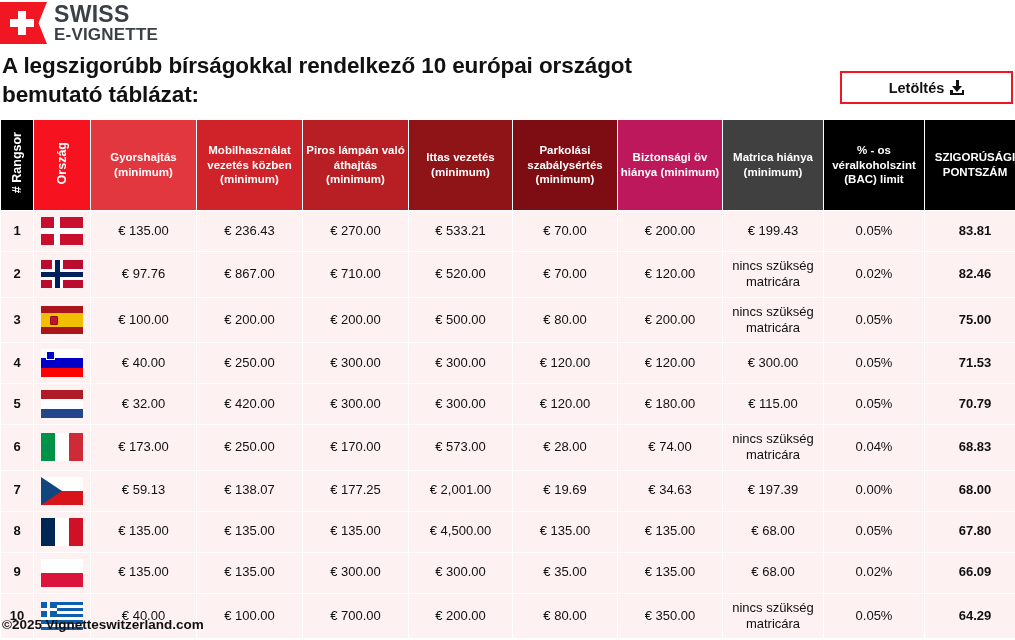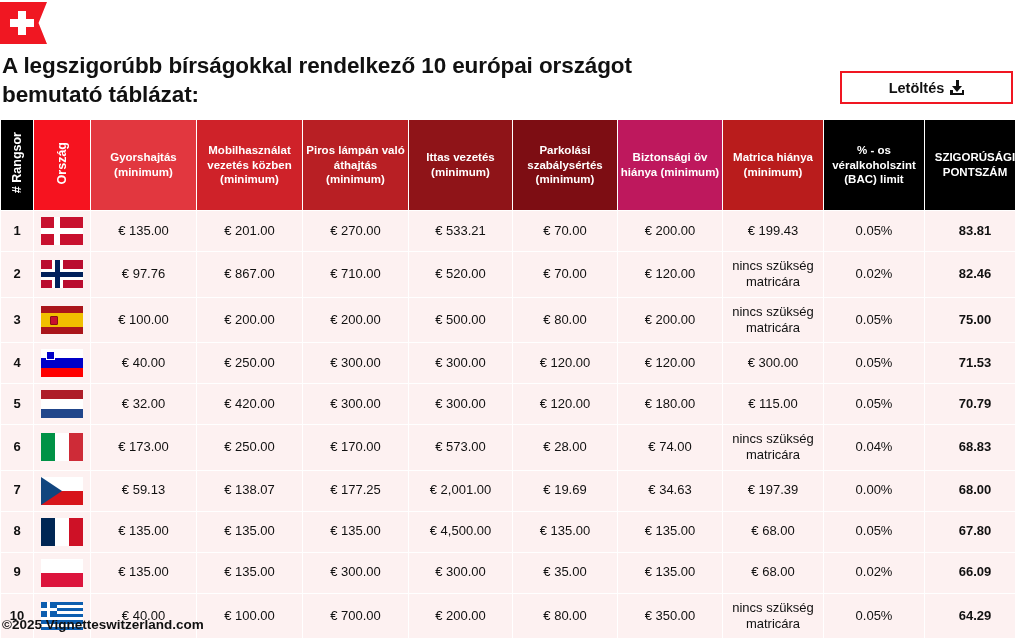--- a/index.html
+++ b/index.html
@@ -269,20 +269,24 @@
     text-align: right;
   }
 </style>
 </head>
 <body>
 
 <div class="brand">
   <div class="brand-flag">
     <div class="cross-v"></div>
     <div class="cross-h"></div>
+  </div>
+  <div class="brand-text">
+    <div class="brand-line1">SWISS</div>
+    <div class="brand-line2">E-VIGNETTE</div>
   </div>
 </div>
 
 <div class="page-title">A legszigorúbb bírságokkal rendelkező 10 európai országot bemutató táblázat:</div>
 
 <div class="download-btn">
   <span class="lbl">Letöltés</span>
   <span class="dl-icon">
     <span class="shaft"></span>
       <span class="head"></span>
@@ -314,36 +318,36 @@
         </th>
         <th class="th-country th-rot">
           <span class="rot-inner">Ország</span>
         </th>
         <th style="background:#e2373f">Gyorshajtás (minimum)</th>
         <th style="background:#cf2229">Mobilhasználat vezetés közben (minimum)</th>
         <th style="background:#b81f24">Piros lámpán való áthajtás (minimum)</th>
         <th style="background:#8f1418">Ittas vezetés (minimum)</th>
         <th style="background:#7d0d13">Parkolási szabálysértés (minimum)</th>
         <th style="background:#be185d">Biztonsági öv hiánya (minimum)</th>
-        <th style="background:#b91c1c">Matrica hiánya (minimum)</th>
+        <th style="background:#404040">Matrica hiánya (minimum)</th>
         <th style="background:#000000">% - os véralkoholszint (BAC) limit</th>
         <th style="background:#000000">SZIGORÚSÁGI PONTSZÁM</th>
       </tr>
     </thead>
     <tbody id="table-body">
         <tr>
           <td class="rank">1</td>
           <td class="flagcell">
             <span class="flag f-dk">
               <i class="v"></i>
               <i class="h"></i>
             </span>
           </td>
           <td>€ 135.00</td>
-          <td>€ 201.00</td>
+          <td>€ 236.43</td>
           <td>€ 270.00</td>
           <td>€ 533.21</td>
           <td>€ 70.00</td>
           <td>€ 200.00</td>
           <td>€ 199.43</td>
           <td class="bac">0.05%</td>
           <td class="score">83.81</td>
         </tr>
         <tr>
           <td class="rank">2</td>

